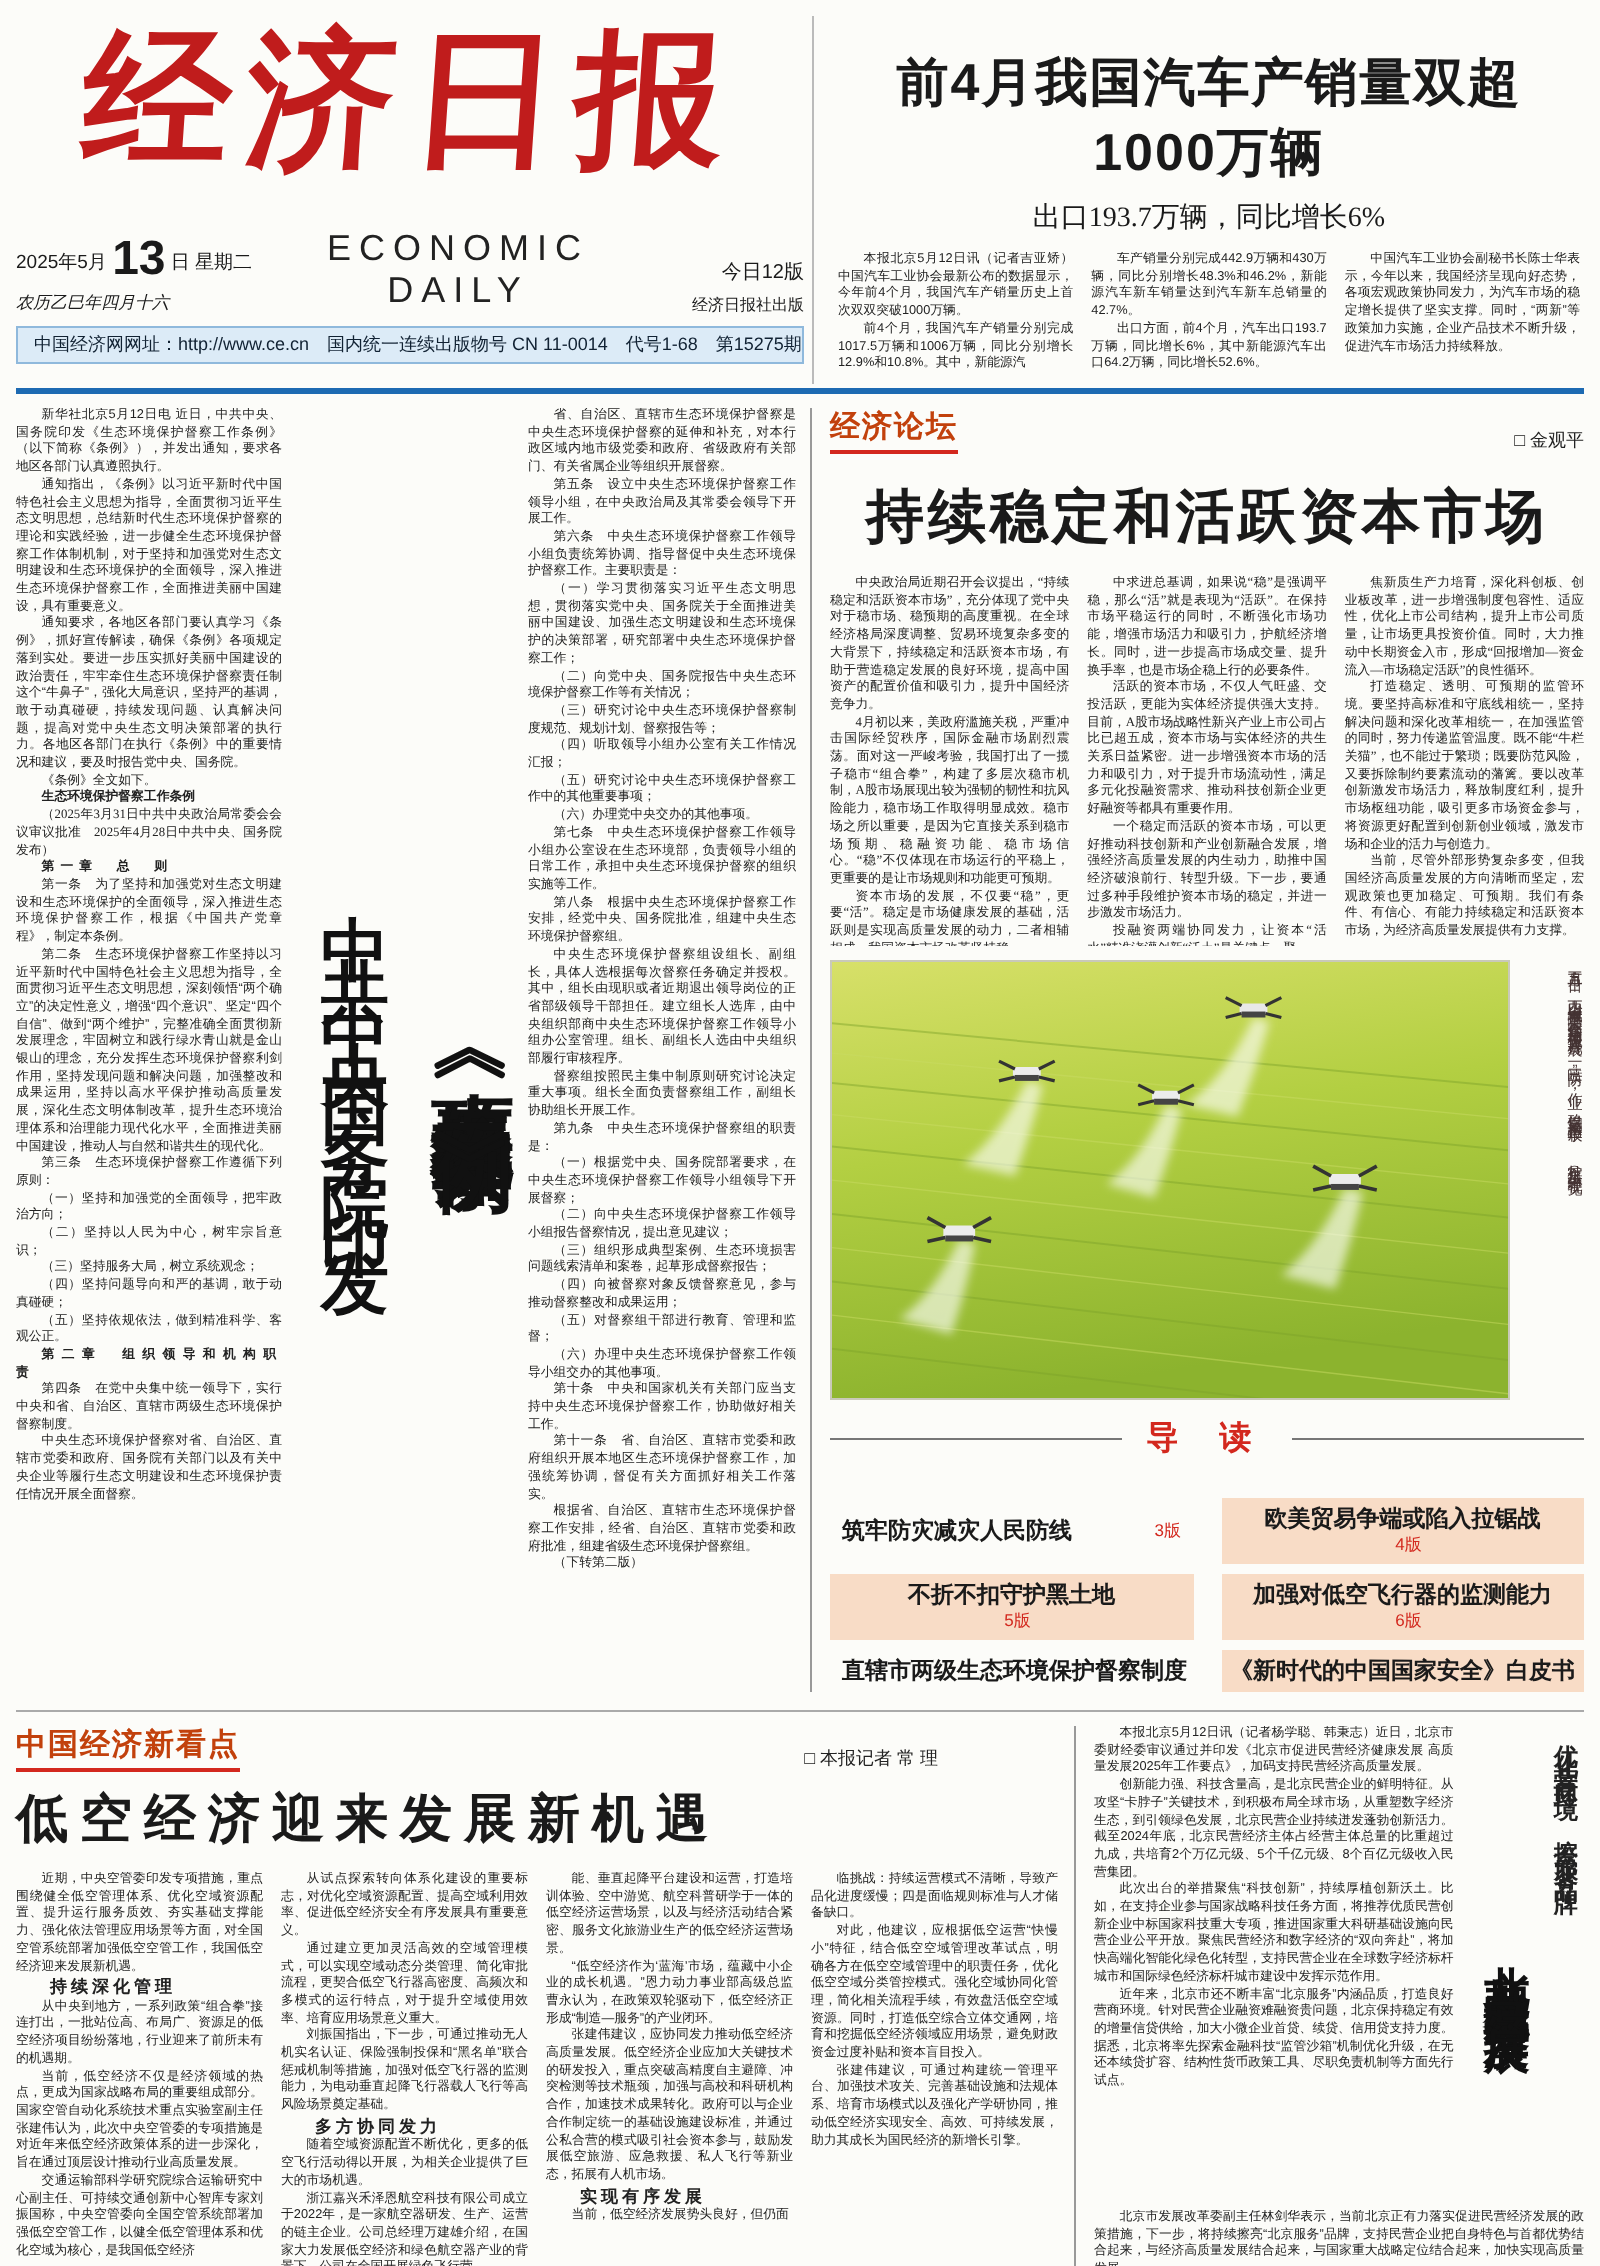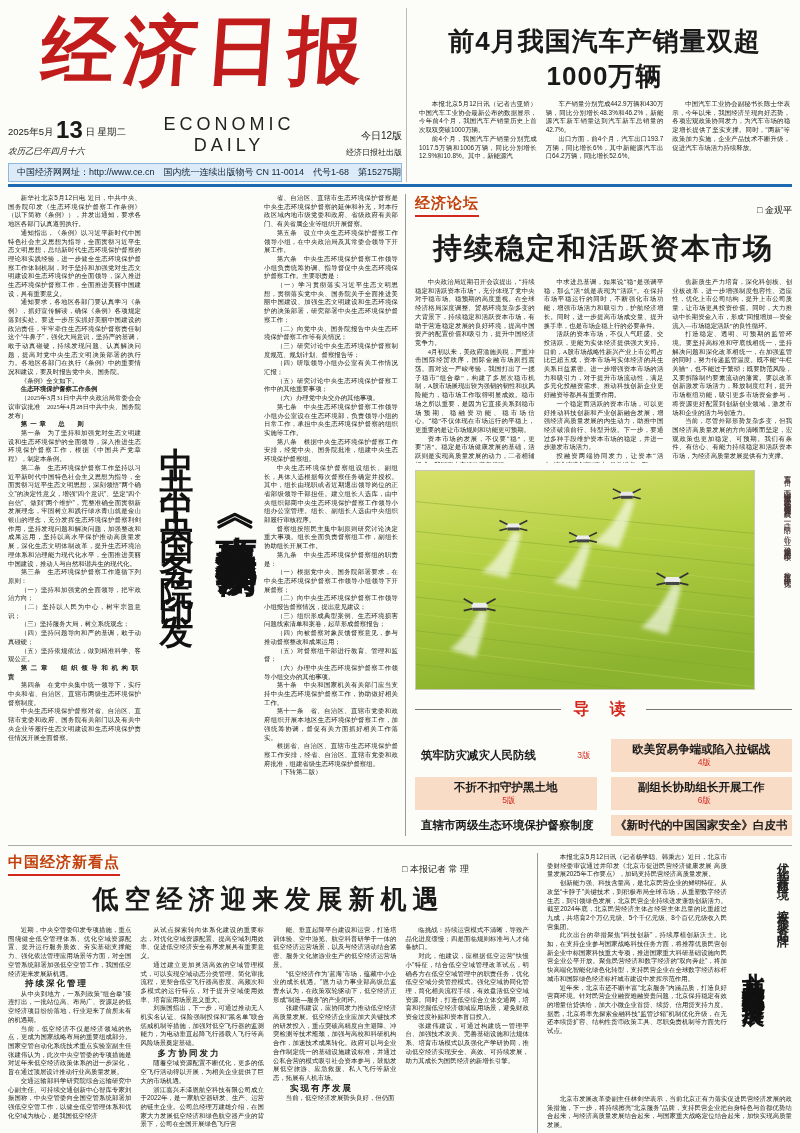--- a/index.html
+++ b/index.html
@@ -70,21 +70,21 @@
   .daodu-grid{display:grid;grid-template-columns:1fr 1fr;gap:5px 14px;margin-top:19px;}
   .daodu-item{display:flex;justify-content:space-between;align-items:center;
               font-size:11.5px;font-weight:bold;padding:3px 6px;white-space:nowrap;overflow:hidden;}
   .daodu-item.hl{background:#f8dcc6;flex-direction:column;}
   .daodu-page{color:#d3281e;font-size:8.5px;font-weight:normal;margin-left:6px;}
   
   .bottom{display:flex;margin-top:9px;border-top:1px solid #aaa;padding-top:7px;height:305px;}
   .low-sec{width:530px;flex:none;border-right:1px solid #999;padding-right:8px;box-sizing:border-box;}
   .low-head-row{display:flex;justify-content:space-between;align-items:flex-end;}
   .low-byline{font-size:9px;margin:8px 60px 0 0;}
-  .low-headline{font-size:26px;font-weight:900;text-align:center;letter-spacing:6px;margin:6px 0 9px;}
+  .low-headline{font-size:26px;font-weight:900;text-align:left;letter-spacing:6px;margin:6px 0 9px;}
   .low-cols{height:215px;overflow:hidden;}
   .low-cols .sub-h{font-size:8.5px;letter-spacing:2px;}
   .bj-sec{flex:1;min-width:0;padding-left:9px;display:flex;flex-direction:column;}
   .bj-top{display:flex;gap:8px;height:238px;overflow:hidden;flex:none;}
   .bj-text{flex:1;min-width:0;overflow:hidden;}
   .bj-vhead{writing-mode:vertical-rl;text-orientation:upright;font-weight:900;font-size:23px;
             letter-spacing:3px;line-height:1;width:30px;flex:none;color:#111;overflow:hidden;}
   .bj-side{writing-mode:vertical-rl;text-orientation:upright;font-size:12px;font-weight:bold;
            letter-spacing:5px;line-height:1.6;height:225px;flex:none;color:#222;overflow:hidden;}
   .bj-bottom{margin-top:4px;overflow:hidden;flex:1;}
@@ -106,20 +106,21 @@
         <div class="edition-block">
           <div class="edition">今日12版</div>
           <div class="publisher">经济日报社出版</div>
         </div>
       </div>
       <div class="info-strip">中国经济网网址：http://www.ce.cn　国内统一连续出版物号 CN 11-0014　代号1-68　第15275期〔总15848期〕</div>
     </div>
 
     <div class="auto-article">
       <div class="auto-headline">前4月我国汽车产销量双超1000万辆</div>
+      <div class="auto-sub">出口193.7万辆，同比增长6%</div>
       <div class="cols bodytext auto-cols">
         <div>
             <p>本报北京5月12日讯（记者吉亚矫）中国汽车工业协会最新公布的数据显示，今年前4个月，我国汽车产销量历史上首次双双突破1000万辆。</p>
             <p>前4个月，我国汽车产销量分别完成1017.5万辆和1006万辆，同比分别增长12.9%和10.8%。其中，新能源汽</p>
           </div>
         <div>
             <p>车产销量分别完成442.9万辆和430万辆，同比分别增长48.3%和46.2%，新能源汽车新车销量达到汽车新车总销量的42.7%。</p>
             <p>出口方面，前4个月，汽车出口193.7万辆，同比增长6%，其中新能源汽车出口64.2万辆，同比增长52.6%。</p>
           </div>
         <div>
@@ -291,21 +292,21 @@
             </div>
           <div class="daodu-item hl">
               <span>欧美贸易争端或陷入拉锯战</span>
               <span class="daodu-page">4版</span>
             </div>
           <div class="daodu-item hl">
               <span>不折不扣守护黑土地</span>
               <span class="daodu-page">5版</span>
             </div>
           <div class="daodu-item hl">
-              <span>副组长协助组长开展工作</span>
+              <span>加强对低空飞行器的监测能力</span>
               <span class="daodu-page">6版</span>
             </div>
           <div class="daodu-item">
               <span>直辖市两级生态环境保护督察制度</span>
               <span class="daodu-page">7版</span>
             </div>
           <div class="daodu-item hl">
               <span>《新时代的中国国家安全》白皮书</span>
             </div>
         </div>

